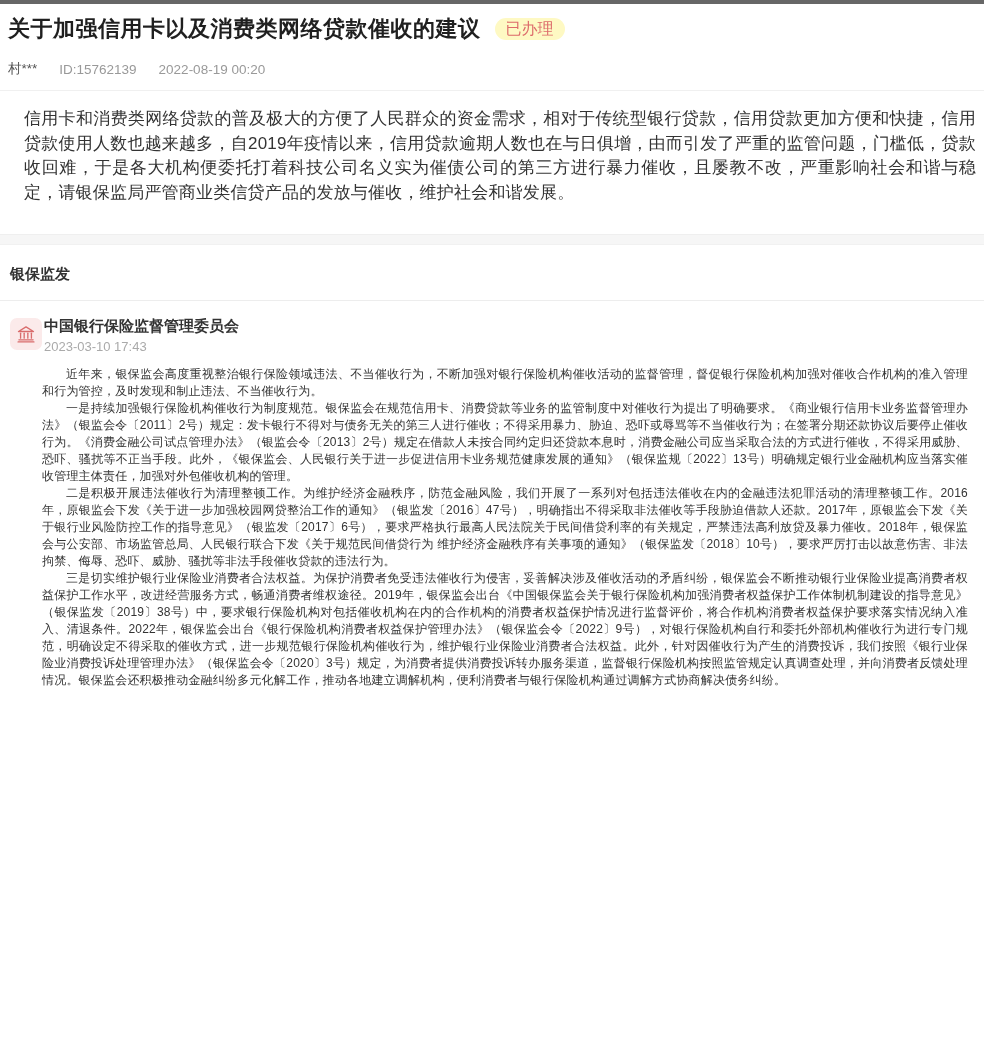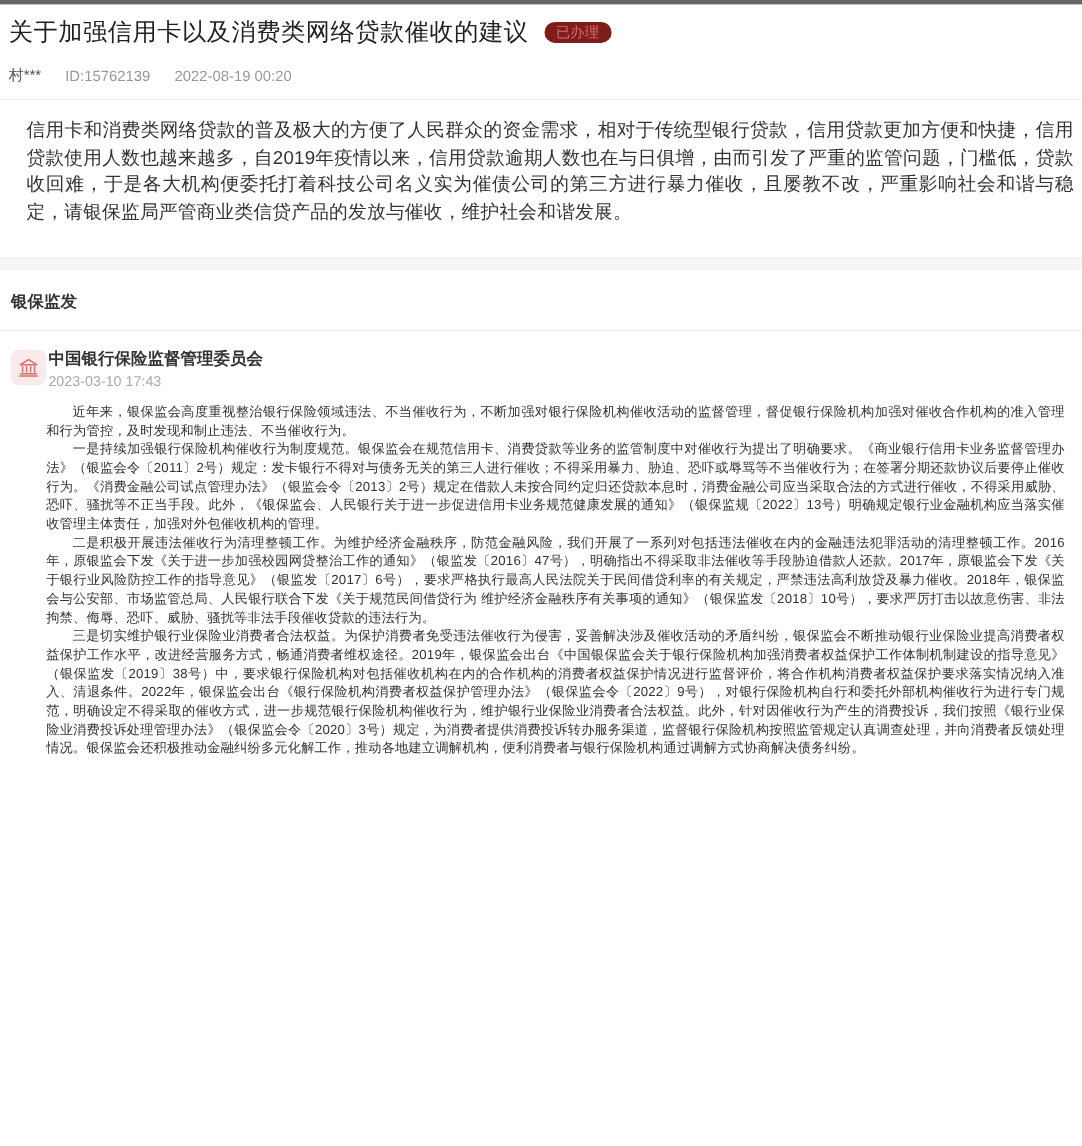--- a/index.html
+++ b/index.html
@@ -20,29 +20,29 @@
   }
 
   
   .title-row {
     display: flex;
     align-items: center;
     padding: 10px 8px 0 8px;
   }
   .page-title {
     font-size: 22px;
-    font-weight: normal;
+    font-weight: bold;
     color: #1f1f1f;
     letter-spacing: .5px;
   }
   .status-badge {
     margin-left: 14px;
-    font-size: 13px;
+    font-size: 16px;
     color: #dd6b6b;
-    background: #7f1d1d;
+    background: #fef9c3;
     border-radius: 12px;
     padding: 3px 11px;
     line-height: 1;
     white-space: nowrap;
   }
   .meta-row {
     display: flex;
     align-items: center;
     gap: 22px;
     padding: 16px 8px 12px 8px;

